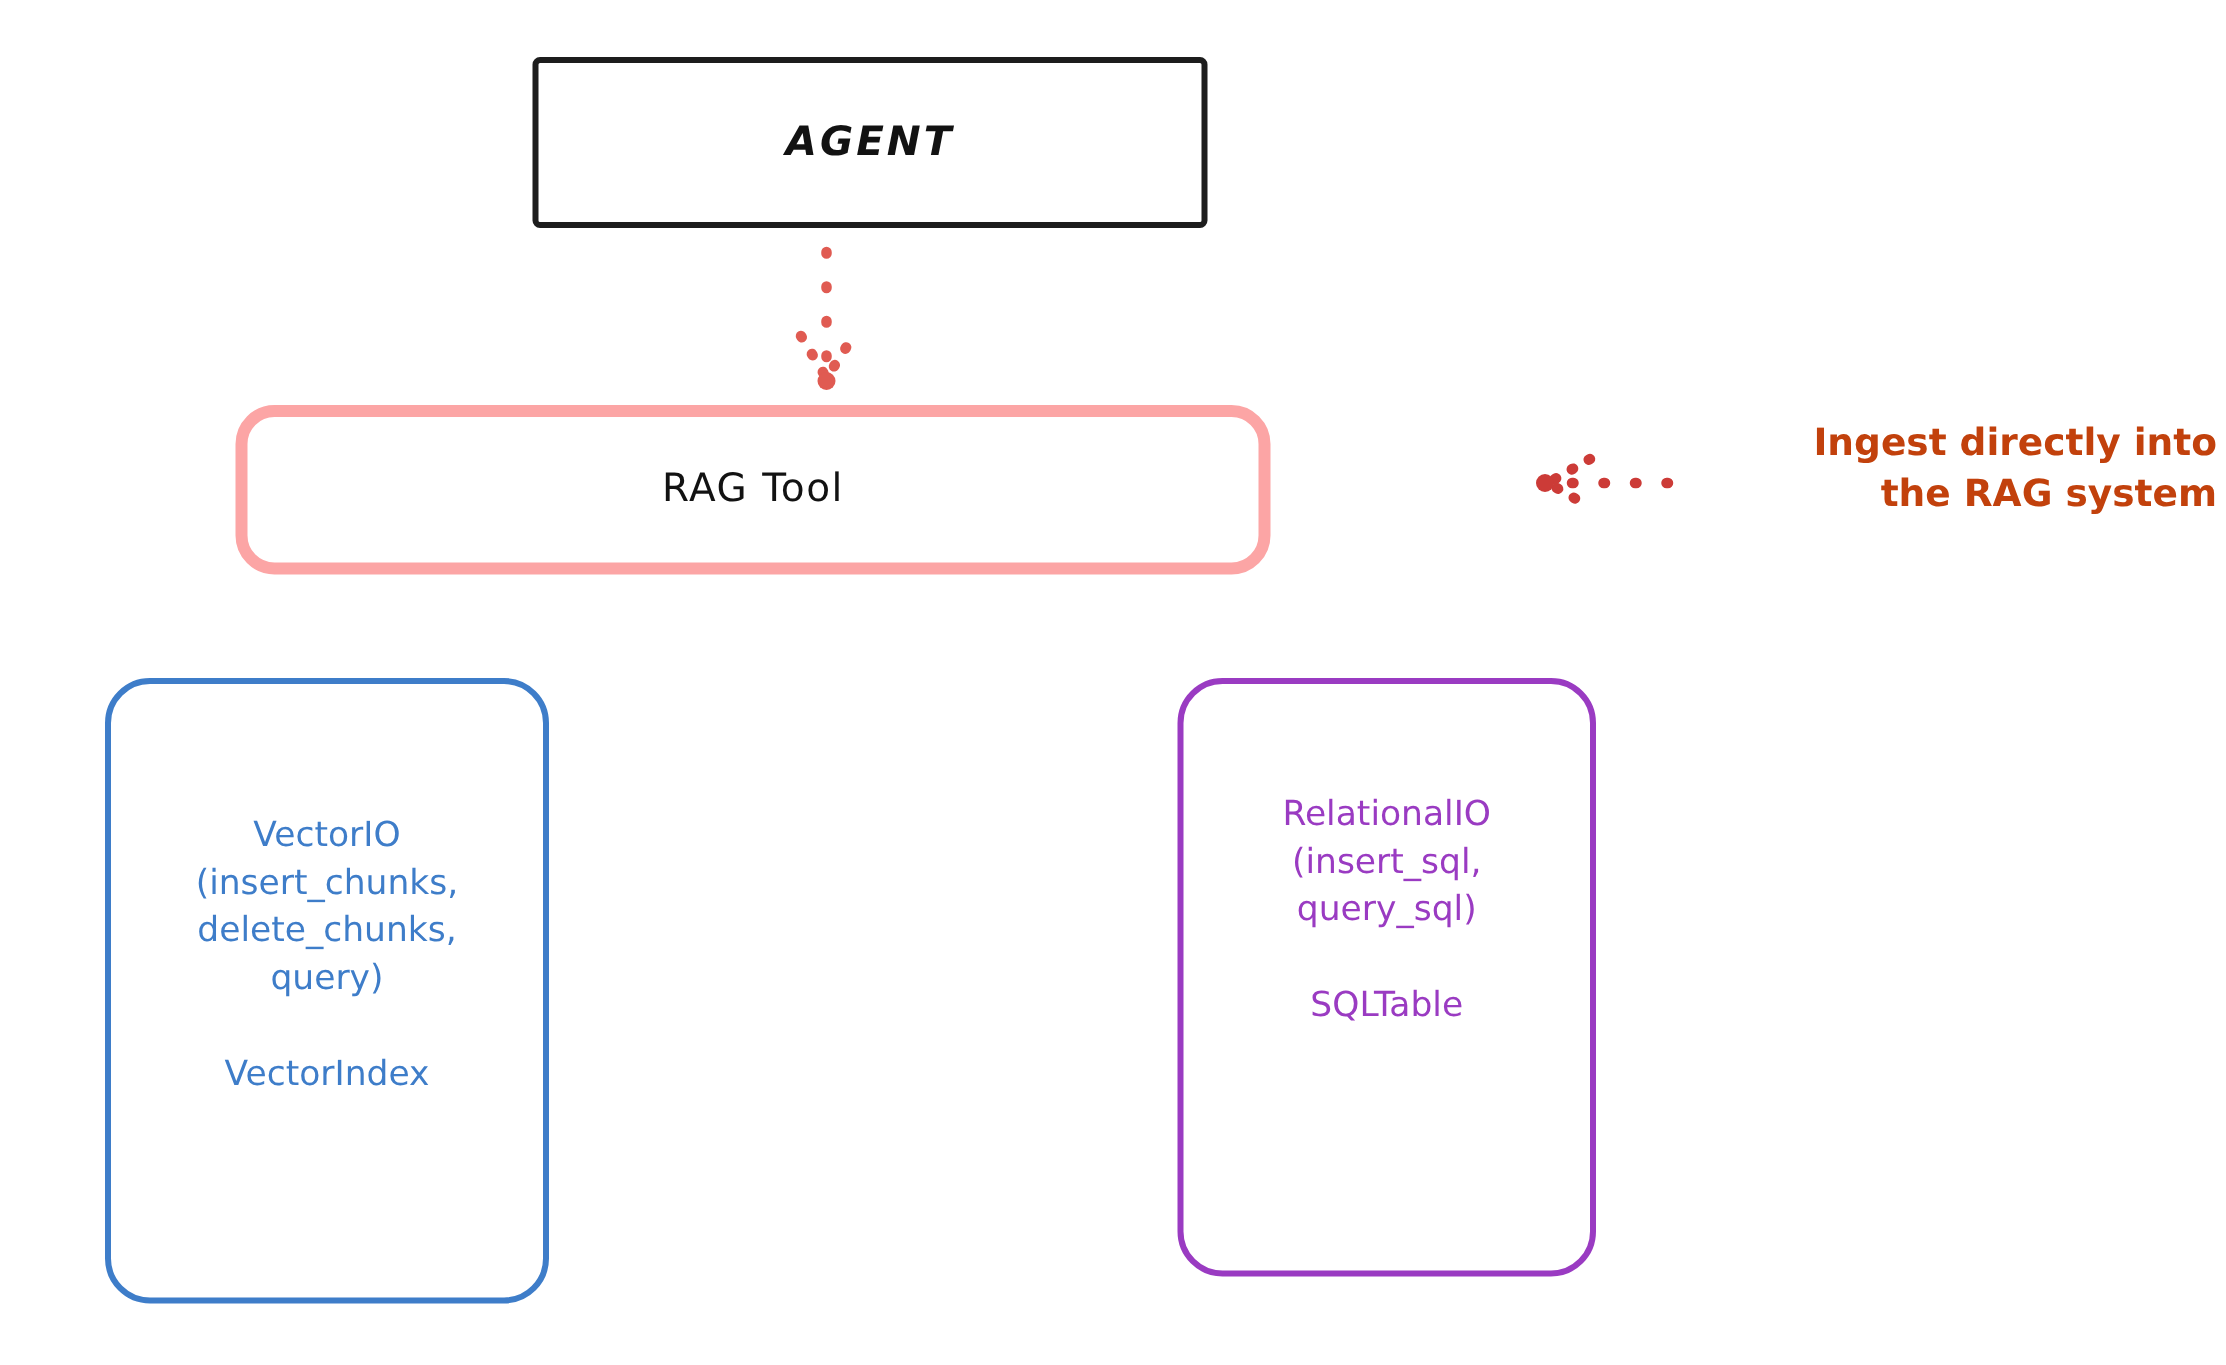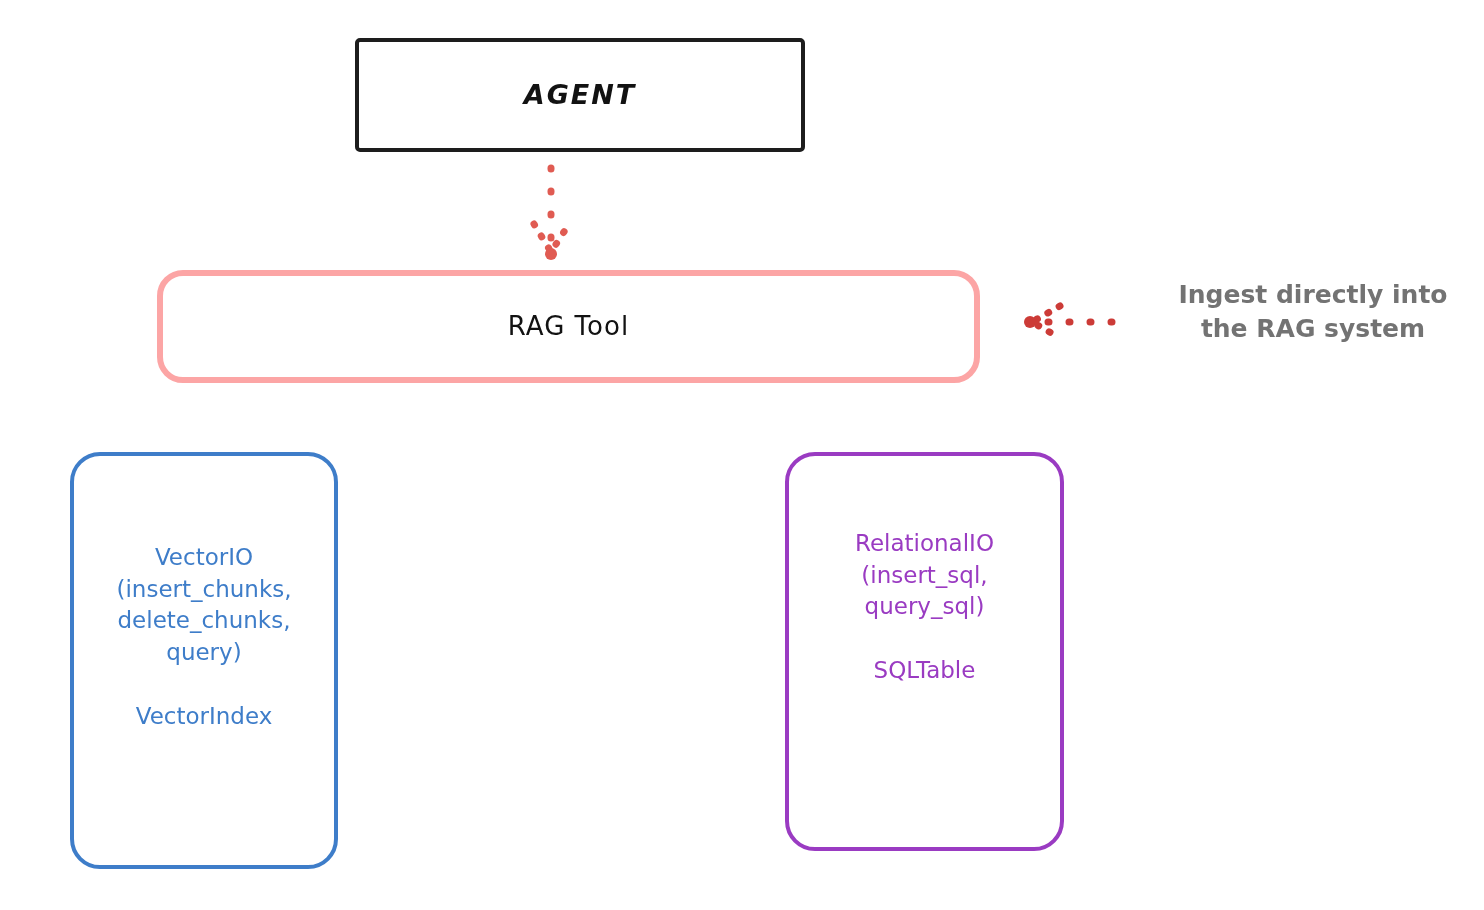--- a/index.html
+++ b/index.html
@@ -46,23 +46,23 @@
     font-style: italic;
     font-weight: 600;
     letter-spacing: 2px;
     color: #121212;
   }
 
   
   #rag-tool-node {
     left: 157px;
     top: 270px;
-    width: 823px;
+    width: 690px;
     height: 113px;
-    border: 6px solid #fca5a5;
+    border: 8px solid #fca5a5;
     border-radius: 26px;
   }
   #rag-tool-node .node-label {
     font-size: 26px;
     font-weight: 500;
     letter-spacing: 1px;
     color: #121212;
   }
 
   
@@ -74,21 +74,21 @@
     justify-content: center;
   }
   .leaf .node-label {
     font-size: 23px;
     font-weight: 500;
     line-height: 1.38;
   }
   #vector-io-node {
     left: 70px;
     top: 452px;
-    width: 268px;
+    width: 296px;
     height: 417px;
     border-color: #3e7dc9;
   }
   #vector-io-node .node-label {
     color: #3e7dc9;
     margin-top: 86px;
   }
   #key-value-io-node {
     left: 428px;
     top: 452px;
@@ -121,25 +121,25 @@
     height: 910px;
     pointer-events: none;
   }
 
   
   #ingest-annotation-label {
     position: absolute;
     left: 1148px;
     top: 278px;
     width: 330px;
-    color: #737373;
+    color: #c2410c;
     font-size: 25px;
     font-weight: 600;
     line-height: 1.34;
-    text-align: center;
+    text-align: right;
     white-space: pre-line;
   }
 </style>
 </head>
 <body>
 
 <div id="canvas">
 
   <svg id="connectors" viewBox="0 0 1484 910" xmlns="http://www.w3.org/2000/svg">
 

